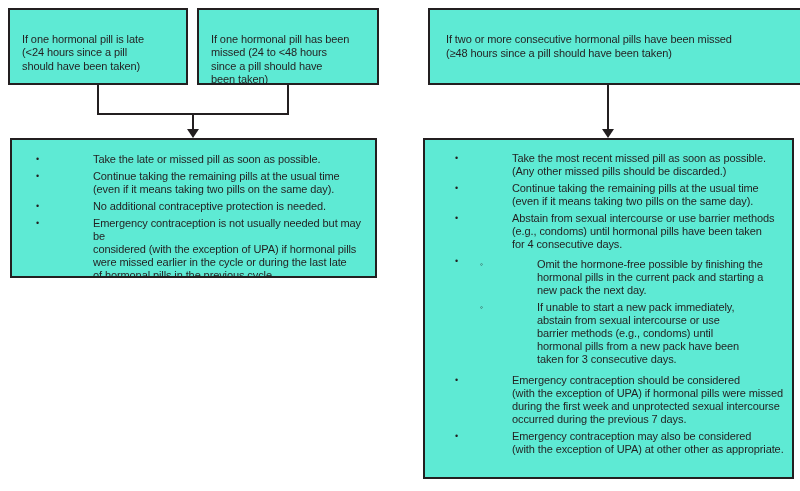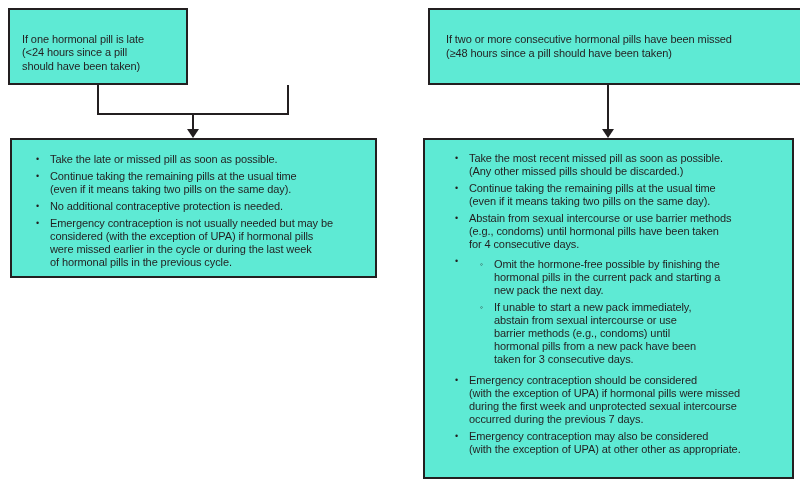--- a/index.html
+++ b/index.html
@@ -48,34 +48,40 @@
   li.b1, li.b2 { display: flex; margin: 0 0 4px 0; }
   .mk {
     flex: 0 0 14px;
     width: 14px;
     font-size: 9px;
     line-height: 13px;
     text-align: left;
   }
   li.b2 .mk { flex: 0 0 14px; font-size: 8.5px; }
   .bw { flex: 1 1 auto; min-width: 0; }
-  .tx { white-space: pre-line; display: block; }
+  .tx { white-space: pre-line; display: block; margin-left: 43px; }
   ul.sub { margin: 3px 0 0 0; padding: 0 0 0 11px; }
 </style>
 </head>
 <body>
 
 <div class="canvas">
 
   <div class="box cond cond-pad" style="left:8px; top:8px; width:180px; height:77px;">
     <span>If one hormonal pill is late
 (&lt;24 hours since a pill
 should have been taken)</span>
   </div>
 
+  <div class="box cond cond-pad" style="left:197px; top:8px; width:182px; height:77px;">
+    <span>If one hormonal pill has been
+missed (24 to &lt;48 hours
+since a pill should have
+been taken)</span>
+  </div>
 
   <div class="box cond cond-center" style="left:428px; top:8px; width:402px; height:77px;">
     <span>If two or more consecutive hormonal pills have been missed
 (≥48 hours since a pill should have been taken)</span>
   </div>
 
   <div class="line" style="left:97px;  top:85px; width:2px; height:30px;"></div>
   <div class="line" style="left:287px; top:85px; width:2px; height:30px;"></div>
   <div class="line" style="left:97px;  top:113px; width:192px; height:2px;"></div>
   <div class="line" style="left:192px; top:113px; width:2px; height:18px;"></div>
@@ -103,21 +109,21 @@
           <span class="mk">•</span>
           <div class="bw">
             <span class="tx">No additional contraceptive protection is needed.</span>
           </div>
         </li>
         <li class="b1">
           <span class="mk">•</span>
           <div class="bw">
             <span class="tx">Emergency contraception is not usually needed but may be
 considered (with the exception of UPA) if hormonal pills
-were missed earlier in the cycle or during the last week
+were missed earlier in the cycle or during the last late
 of hormonal pills in the previous cycle.</span>
           </div>
         </li>
       </ul>
   </div>
 
   <div class="box result result-r" style="left:423px; top:138px; width:371px; height:341px;">
     <ul class="blist">
         <li class="b1">
           <span class="mk">•</span>

